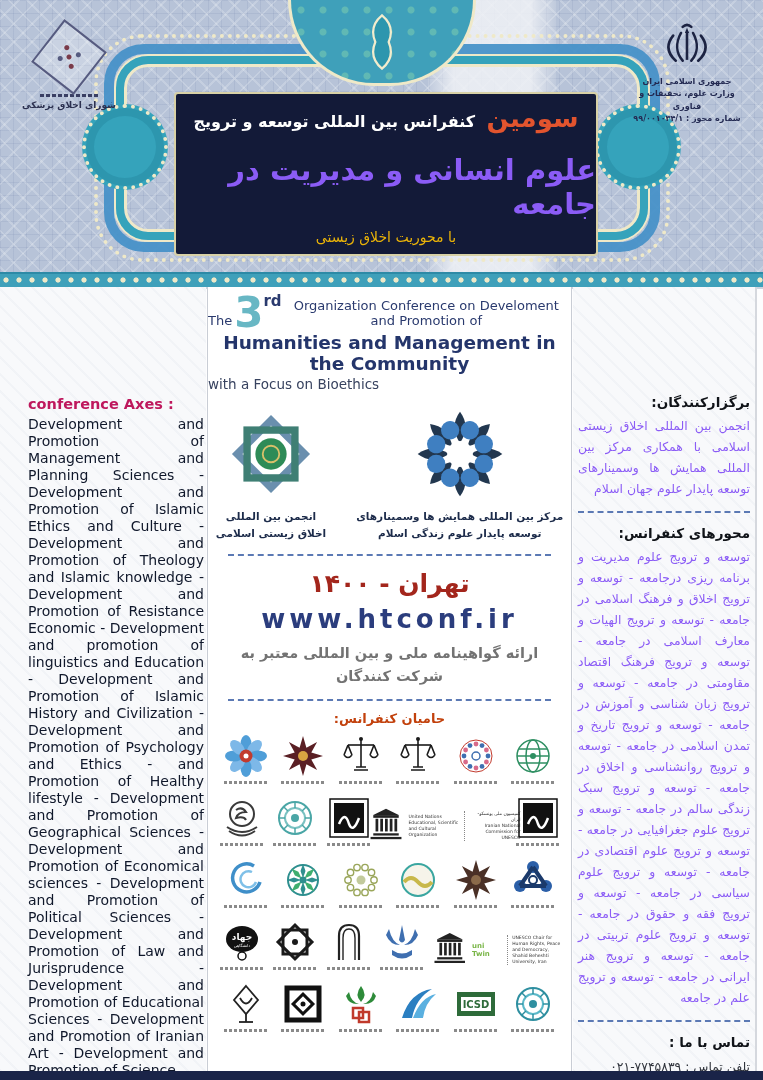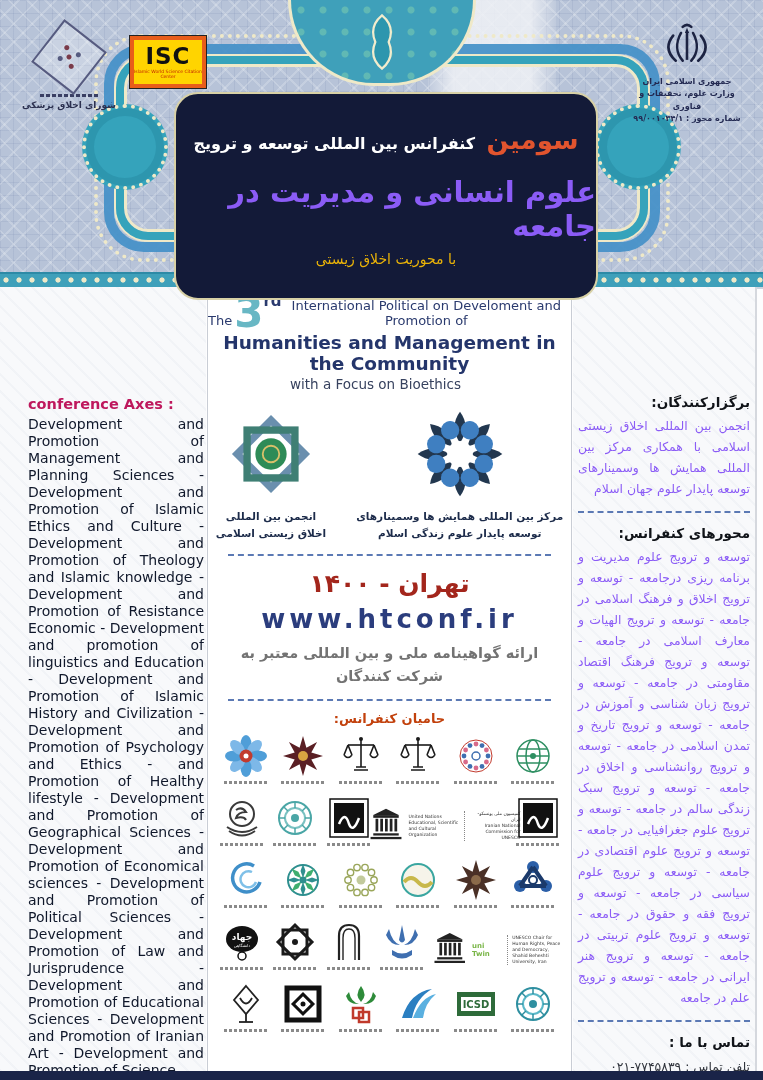--- a/index.html
+++ b/index.html
@@ -24,21 +24,21 @@
   .frame-teal{position:absolute;left:116px;top:56px;width:532px;height:184px;border:8px solid #35a3bb;border-radius:32px;box-sizing:border-box;
     box-shadow:0 0 0 2px #efe9c8, inset 0 0 0 3px #efe9c8;}
   .crest{position:absolute;left:288px;top:0;width:188px;height:86px;background:#3fa0ba;
     background-image:radial-gradient(circle at 10px 10px,rgba(125,205,175,.55) 3px,transparent 4px);background-size:22px 22px;
     border:3px solid #efe9c8;border-top:none;border-radius:0 0 95px 95px;box-sizing:border-box;display:flex;align-items:center;justify-content:center;}
   .med{position:absolute;width:86px;height:86px;border-radius:50%;background:#35a3bb;border:4px dotted #efe9c8;box-sizing:border-box;
     box-shadow:inset 0 0 0 8px #2d96ae;}
   .med.left{left:82px;top:104px;} .med.right{left:595px;top:104px;}
 
   
-  .banner{position:absolute;left:174px;top:92px;width:424px;height:208px;background:#131a38;border:2px solid #d8d1a6;border-radius:24px;
+  .banner{position:absolute;left:174px;top:92px;width:424px;height:164px;background:#131a38;border:2px solid #d8d1a6;border-radius:4px;
     box-sizing:border-box;display:flex;flex-direction:column;align-items:center;justify-content:center;direction:rtl;z-index:5;}
   .banner-l1{color:#fff;font-size:16px;font-weight:bold;}
   .banner-l1 .hl{color:#e2542e;font-size:26px;font-weight:bold;margin-left:6px;}
   .banner-l2{color:#8b5cf6;font-size:29px;font-weight:bold;margin-top:20px;}
   .banner-l3{color:#eab308;font-size:14px;margin-top:8px;}
 
   
   .seal{position:absolute;left:16px;top:24px;width:106px;text-align:center;z-index:6;}
   .seal-square{width:50px;height:50px;margin:6px auto 0;border:2px solid #565b80;transform:rotate(38deg);display:flex;align-items:center;justify-content:center;background:rgba(255,255,255,.25);}
   .seal-core{width:30px;height:30px;background:radial-gradient(circle at 50% 50%,#7a3b4a 2px,transparent 3px),radial-gradient(circle at 25% 30%,#7a3b4a 2px,transparent 3px),radial-gradient(circle at 75% 70%,#7a3b4a 2px,transparent 3px),radial-gradient(circle at 70% 25%,#565b80 2px,transparent 3px),radial-gradient(circle at 30% 72%,#565b80 2px,transparent 3px);}
@@ -63,21 +63,21 @@
   .center-card{position:absolute;left:207px;top:287px;width:365px;height:784px;background:#fff;border-left:1px solid #c9cdd5;border-right:1px solid #c9cdd5;box-sizing:border-box;overflow:hidden;}
 
   
   .title-block{margin-top:10px;text-align:center;color:#2a3a6e;}
   .t-row{display:flex;justify-content:center;align-items:flex-end;}
   .t-the{font-size:13px;margin:0 2px 2px 0;}
   .big3{font-size:42px;font-weight:bold;color:#68b7c4;line-height:.78;}
   .t-rd{font-size:15px;font-weight:bold;position:relative;top:-20px;}
   .t-line1{font-size:13px;margin-bottom:2px;}
   .t-line2{font-size:18.5px;font-weight:800;color:#24356b;margin-top:2px;}
-  .t-line3{font-size:13.5px;color:#37425f;text-align:center;padding-right:28px;margin-top:2px;}
+  .t-line3{font-size:13.5px;color:#37425f;text-align:left;padding-right:28px;margin-top:2px;}
 
   
   .org-logos{margin-top:16px;display:flex;justify-content:center;gap:30px;align-items:flex-start;}
   .org-logo{text-align:center;}
   .org-caption{font-size:10.5px;font-weight:bold;color:#1c2b4a;line-height:1.65;direction:rtl;margin-top:4px;}
 
   .divider{margin:12px 20px 0;border-top:2px dashed #5b79b4;}
   .city{margin-top:13px;text-align:center;font-size:25px;font-weight:800;color:#a3261c;direction:rtl;}
   .website{margin-top:6px;text-align:center;font-size:26px;font-weight:800;color:#2b3d7d;letter-spacing:4px;}
   .cert{margin-top:8px;text-align:center;font-size:14.5px;font-weight:bold;color:#737373;direction:rtl;line-height:1.55;}
@@ -138,24 +138,20 @@
     </div>
 
     <div class="seal">
       <div class="seal-square">
           <div class="seal-core"></div>
         </div>
       <div class="seal-squig"></div>
       <div class="seal-caption">شورای اخلاق پزشکی</div>
     </div>
 
-    <div class="isc-box">
-      <div class="isc-text">ISC</div>
-      <div class="isc-sub">Islamic World Science Citation Center</div>
-    </div>
 
     <div class="emblem-wrap">
       <svg width="52" height="52" viewBox="0 0 60 60">
         <g stroke="#1c2342" stroke-width="3" fill="none" stroke-linecap="round">
           <path d="M14,18 C6,28 7,38 17,47"></path>
           <path d="M23,15 C17,26 17,38 25,47"></path>
           <path d="M46,18 C54,28 53,38 43,47"></path>
           <path d="M37,15 C43,26 43,38 35,47"></path>
           <path d="M25,8 q5,-5 10,0"></path>
         </g>
@@ -177,21 +173,21 @@
   <div class="side-bg r"></div>
   <div class="edge-line"></div>
 
   <div class="center-card">
 
     <div class="title-block">
       <div class="t-row">
         <span class="t-the">The</span>
         <span class="big3">3</span>
         <span class="t-rd">rd</span>
-        <span class="t-line1">International Political on Develoment and Promotion of</span>
+        <span class="t-line1">Organization Conference on Develoment and Promotion of</span>
       </div>
       <div class="t-line2">Humanities and Management in the Community</div>
       <div class="t-line3">with a Focus on Bioethics</div>
     </div>
 
     <div class="org-logos">
       <div class="org-logo">
         <svg width="92" height="92" viewBox="0 0 100 100">
           <rect x="24" y="24" width="52" height="52" fill="none" stroke="#6a8fae" stroke-width="8" transform="rotate(45 50 50)"></rect>
           <rect x="24" y="24" width="52" height="52" fill="none" stroke="#3f7f74" stroke-width="8"></rect>

